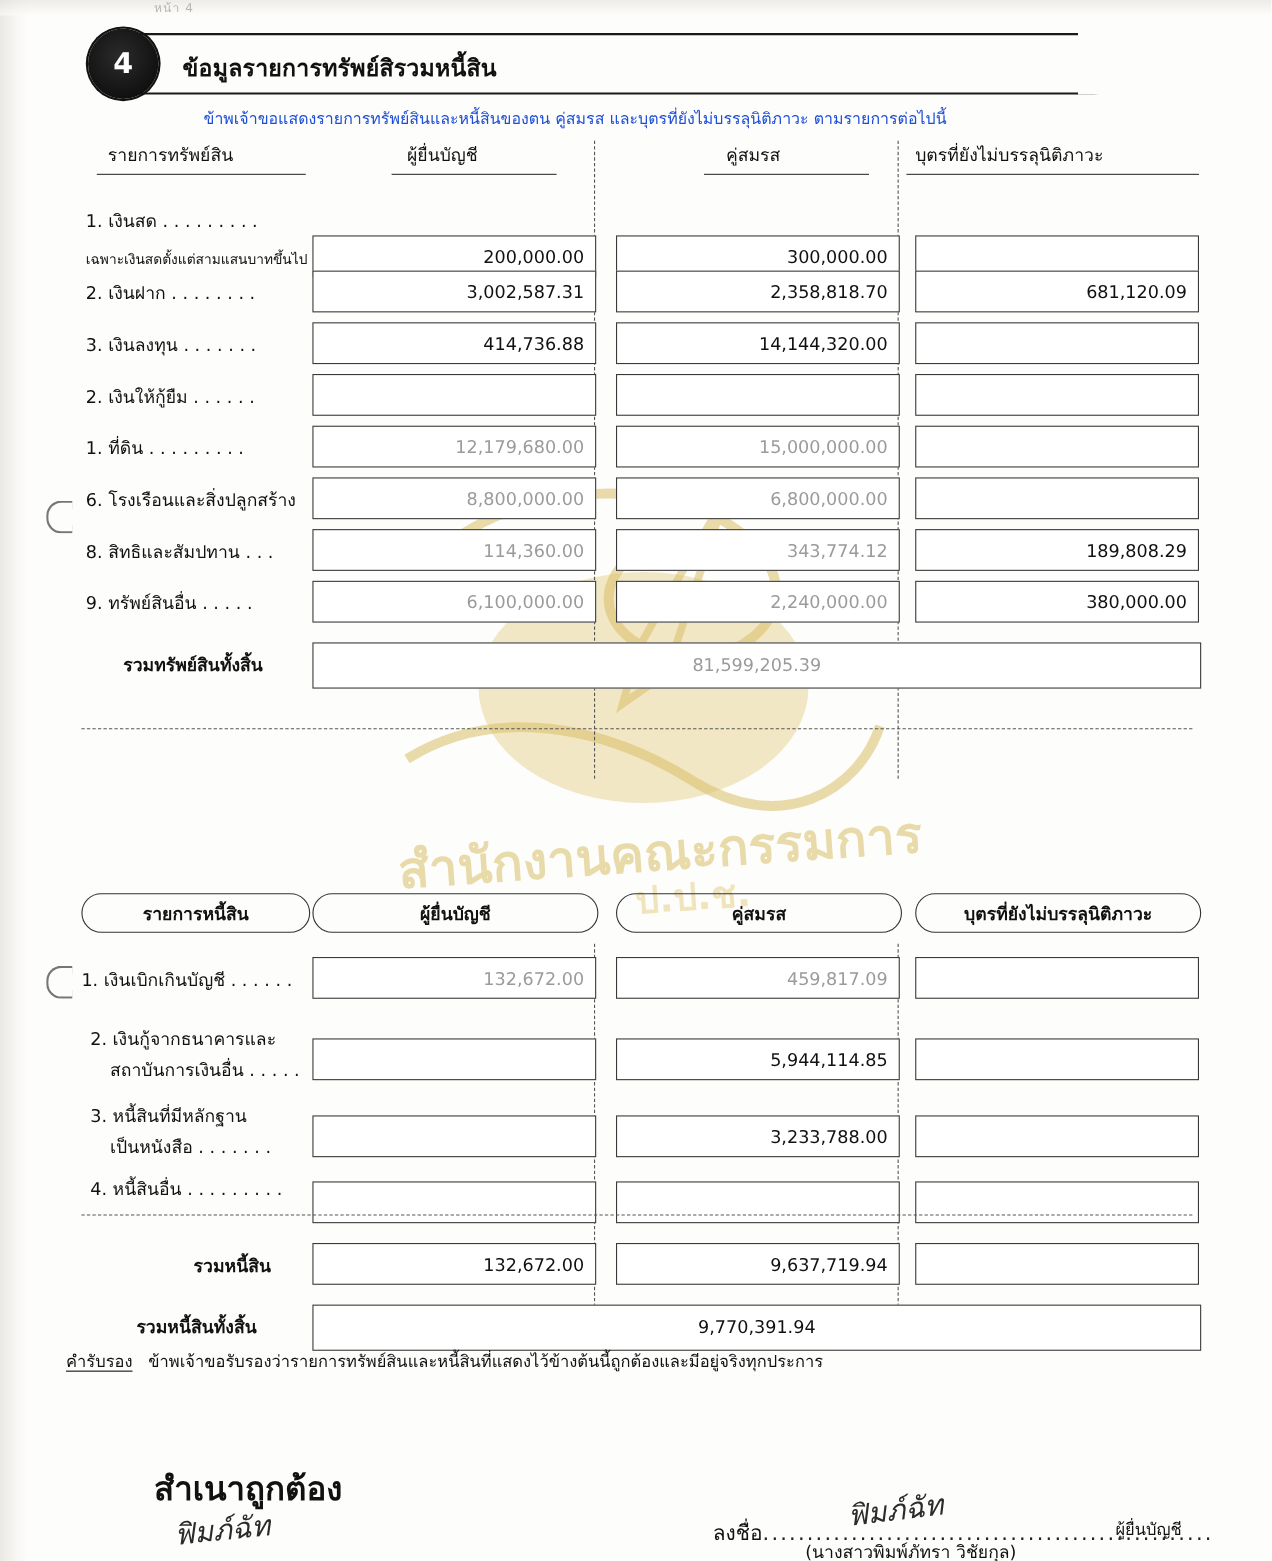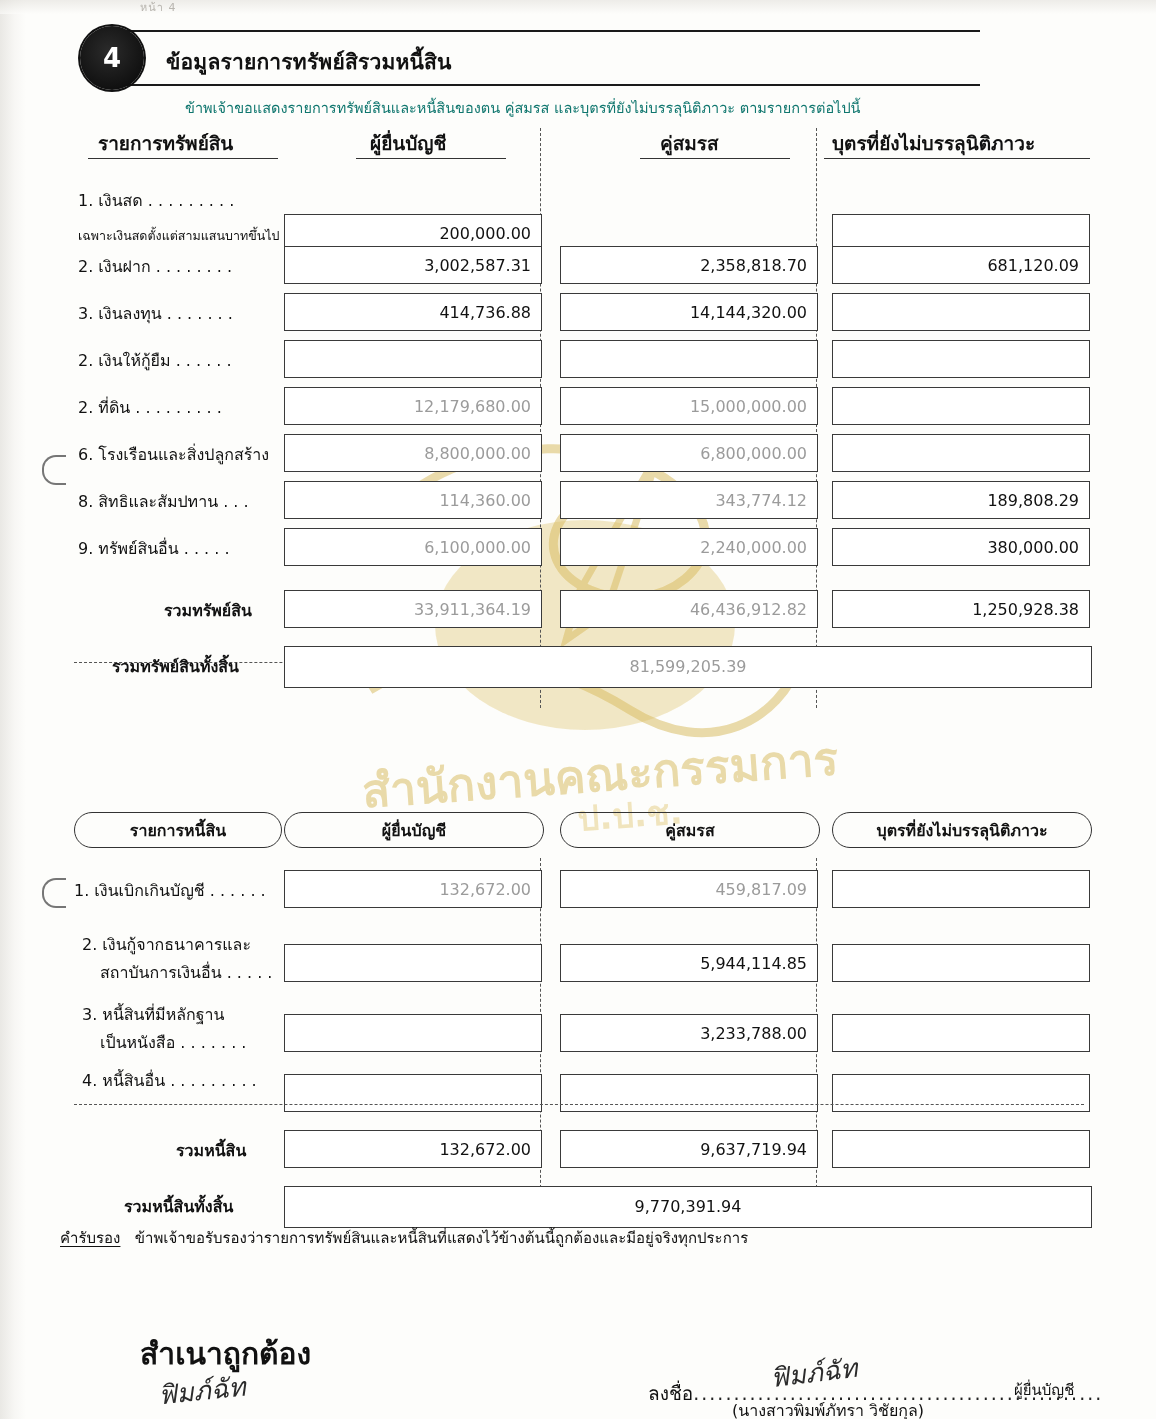--- a/index.html
+++ b/index.html
@@ -44,28 +44,28 @@
   }
   .badge span{
     position:absolute;inset:0;display:flex;align-items:center;justify-content:center;
     color:#fff;font-size:26px;font-weight:bold;
   }
   .section-title{
     position:absolute;left:78px;top:13px;font-size:21px;font-weight:bold;letter-spacing:.2px;
   }
 
   .intro{
-    position:absolute;left:185px;top:96px;font-size:14.5px;color:#0f766e;
+    position:absolute;left:185px;top:96px;font-size:14.5px;color:#1d4ed8;
   }
 
   
   .tbl{position:absolute;left:60px;top:128px;width:1040px;}
   .hdr-row{position:relative;height:42px;}
   .hdr-cell{
-    position:absolute;top:0;font-size:19px;font-weight:bold;white-space:nowrap;
+    position:absolute;top:0;font-size:16px;font-weight:normal;white-space:nowrap;
   }
   .hdr-underline{
     position:absolute;height:1px;background:#333;
   }
 
   .col-a{left:224px;width:258px;}
   .col-b{left:500px;width:258px;}
   .col-c{left:772px;width:258px;}
 
   .row{position:relative;height:48px;}
@@ -209,20 +209,23 @@
       <div class="hdr-underline" style="left:764px;top:30px;width:266px;"></div>
     </div>
 
     <div class="row" style="height:72px;">
       <div class="label" style="top:18px;">1. เงินสด . . . . . . . . .</div>
       <div class="label small" style="top:56px;">เฉพาะเงินสดตั้งแต่สามแสนบาทขึ้นไป</div>
 
       <div class="box col-a" style="top:44px;">
         <span class="val">200,000.00</span>
       </div>
+      <div class="box col-b" style="top:44px;">
+        <span class="val">300,000.00</span>
+      </div>
       <div class="box col-c" style="top:44px;">
         <span class="val"></span>
       </div>
     </div>
 
     <div class="row" style="height:47px;">
       <div class="label">2. เงินฝาก . . . . . . . .</div>
       <div class="box col-a">
         <span class="val">3,002,587.31</span>
       </div>
@@ -254,21 +257,21 @@
       </div>
       <div class="box col-b">
         <span class="val"></span>
       </div>
       <div class="box col-c">
         <span class="val"></span>
       </div>
     </div>
 
     <div class="row" style="height:47px;">
-      <div class="label">2. ที่ดิน . . . . . . . . .</div>
+      <div class="label">1. ที่ดิน . . . . . . . . .</div>
       <div class="box col-a">
         <span class="val faded">12,179,680.00</span>
       </div>
       <div class="box col-b">
         <span class="val faded">15,000,000.00</span>
       </div>
       <div class="box col-c">
         <span class="val"></span>
       </div>
     </div>
@@ -308,32 +311,20 @@
       <div class="box col-b">
         <span class="val faded">2,240,000.00</span>
       </div>
       <div class="box col-c">
         <span class="val">380,000.00</span>
       </div>
     </div>
 
     <div class="hsep" style="top:534px;"></div>
 
-    <div class="row" style="height:62px;">
-      <div class="total-label" style="left:104px;top:22px;">รวมทรัพย์สิน</div>
-      <div class="box col-a" style="top:14px;">
-        <span class="val faded">33,911,364.19</span>
-      </div>
-      <div class="box col-b" style="top:14px;">
-        <span class="val faded">46,436,912.82</span>
-      </div>
-      <div class="box col-c" style="top:14px;">
-        <span class="val">1,250,928.38</span>
-      </div>
-    </div>
 
     <div class="row" style="height:60px;">
       <div class="total-label" style="left:52px;top:16px;">รวมทรัพย์สินทั้งสิ้น</div>
       <div class="grand-box" style="top:8px;">
         <span class="val faded">81,599,205.39</span>
       </div>
     </div>
   </div>
 
   <div class="tbl" style="top:808px;">

